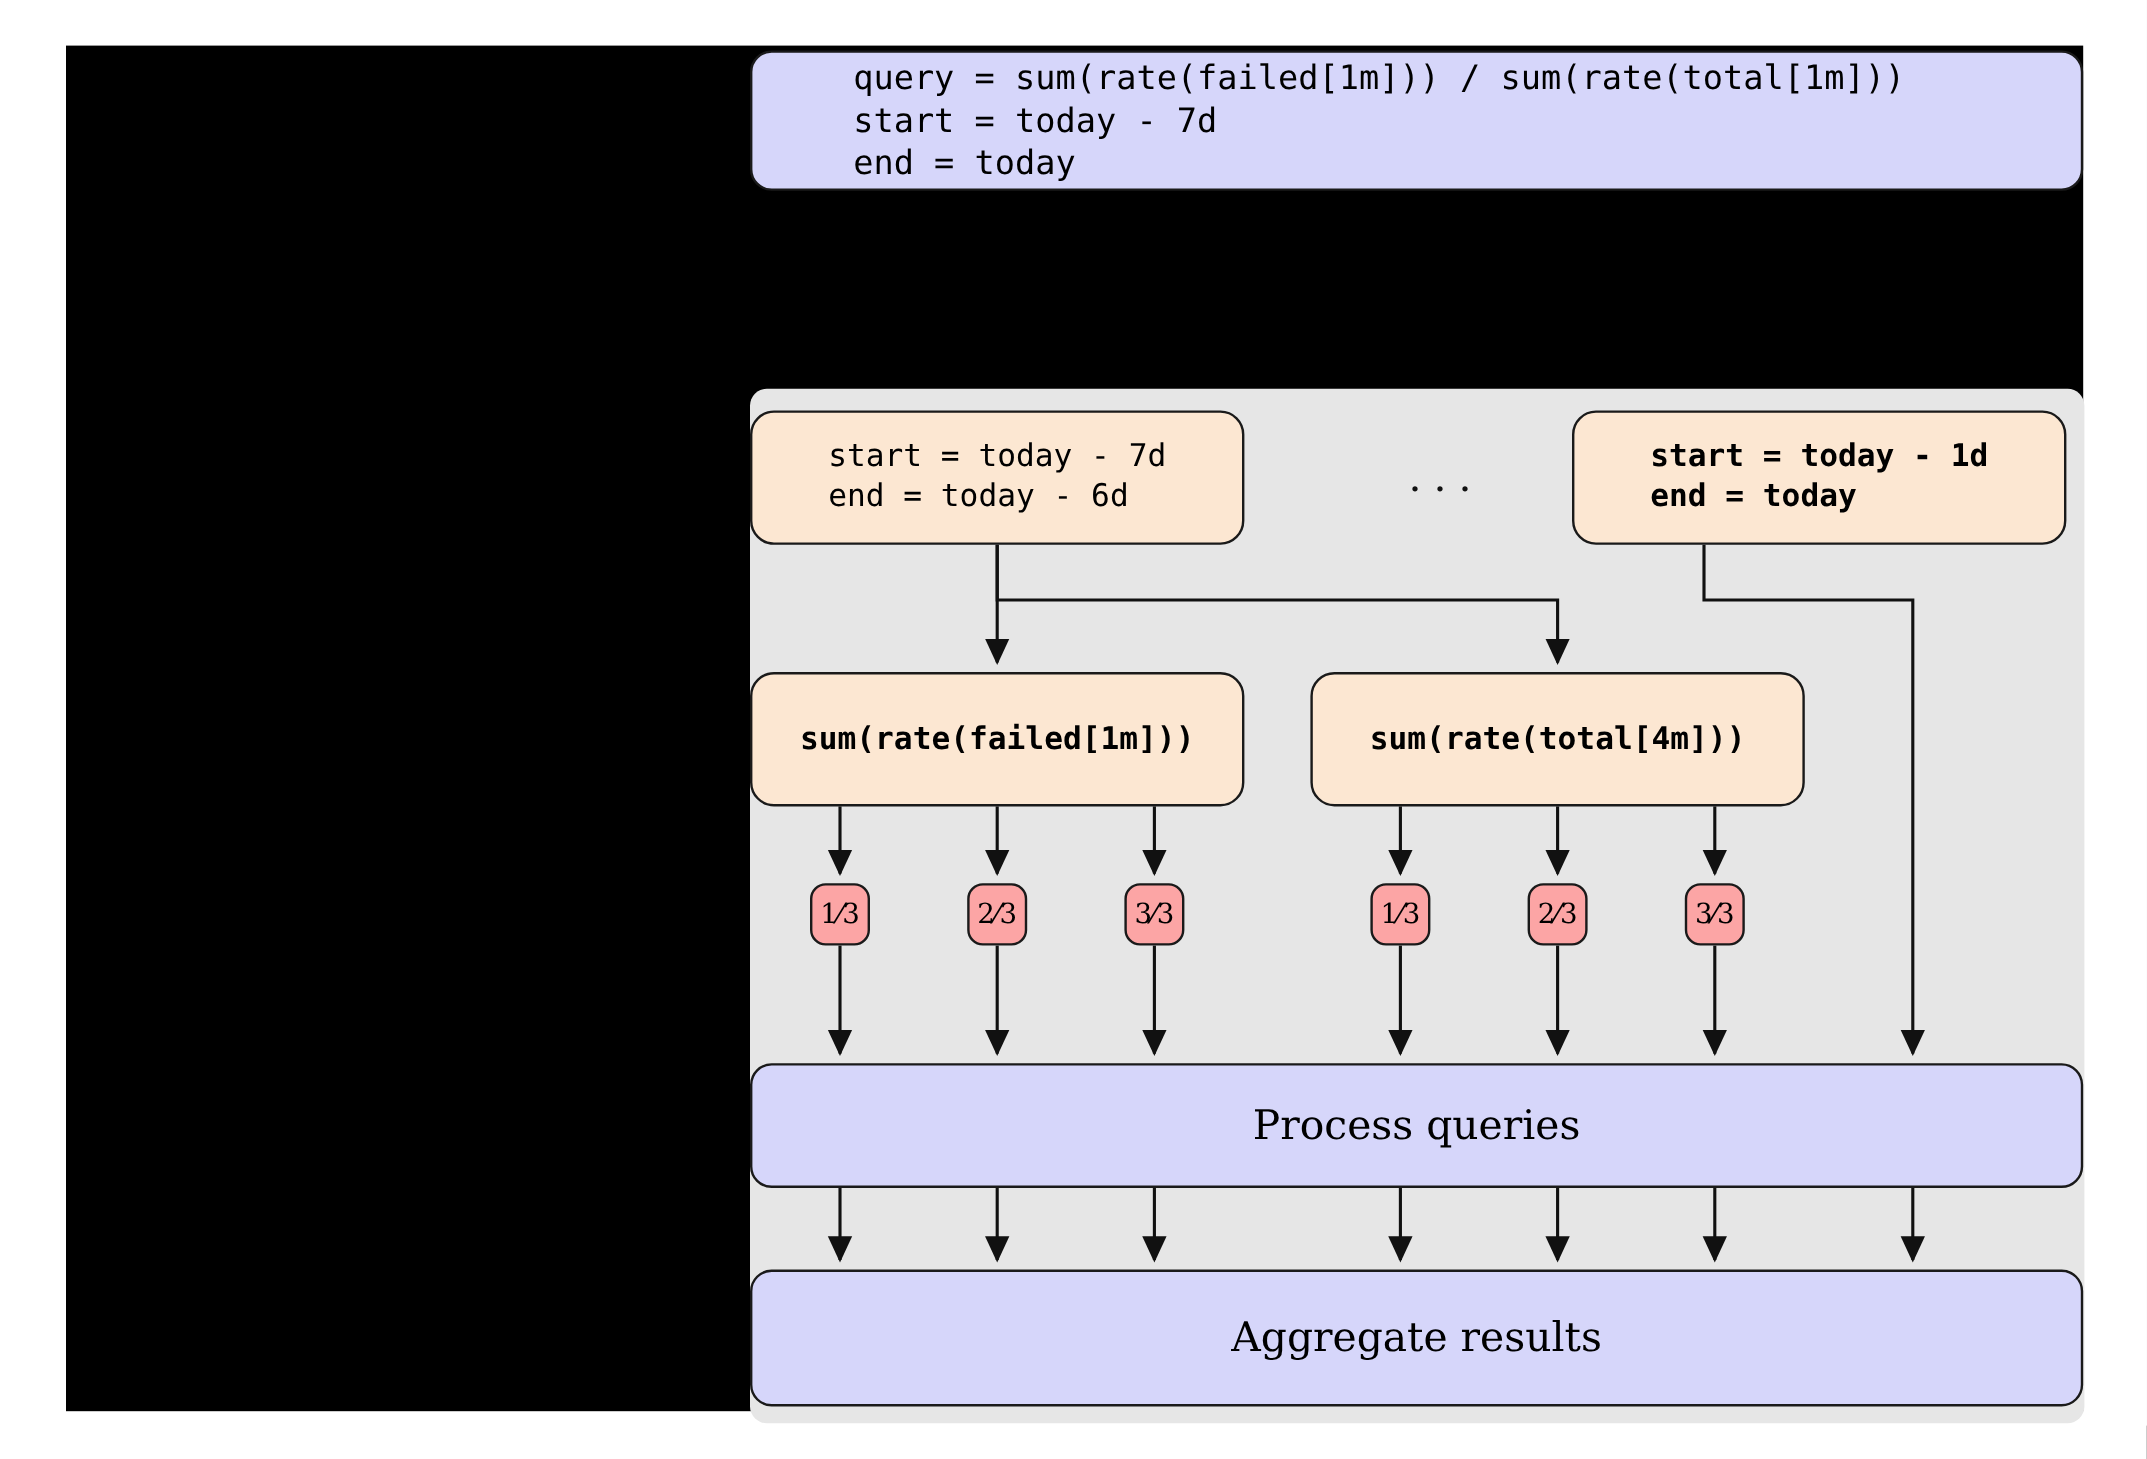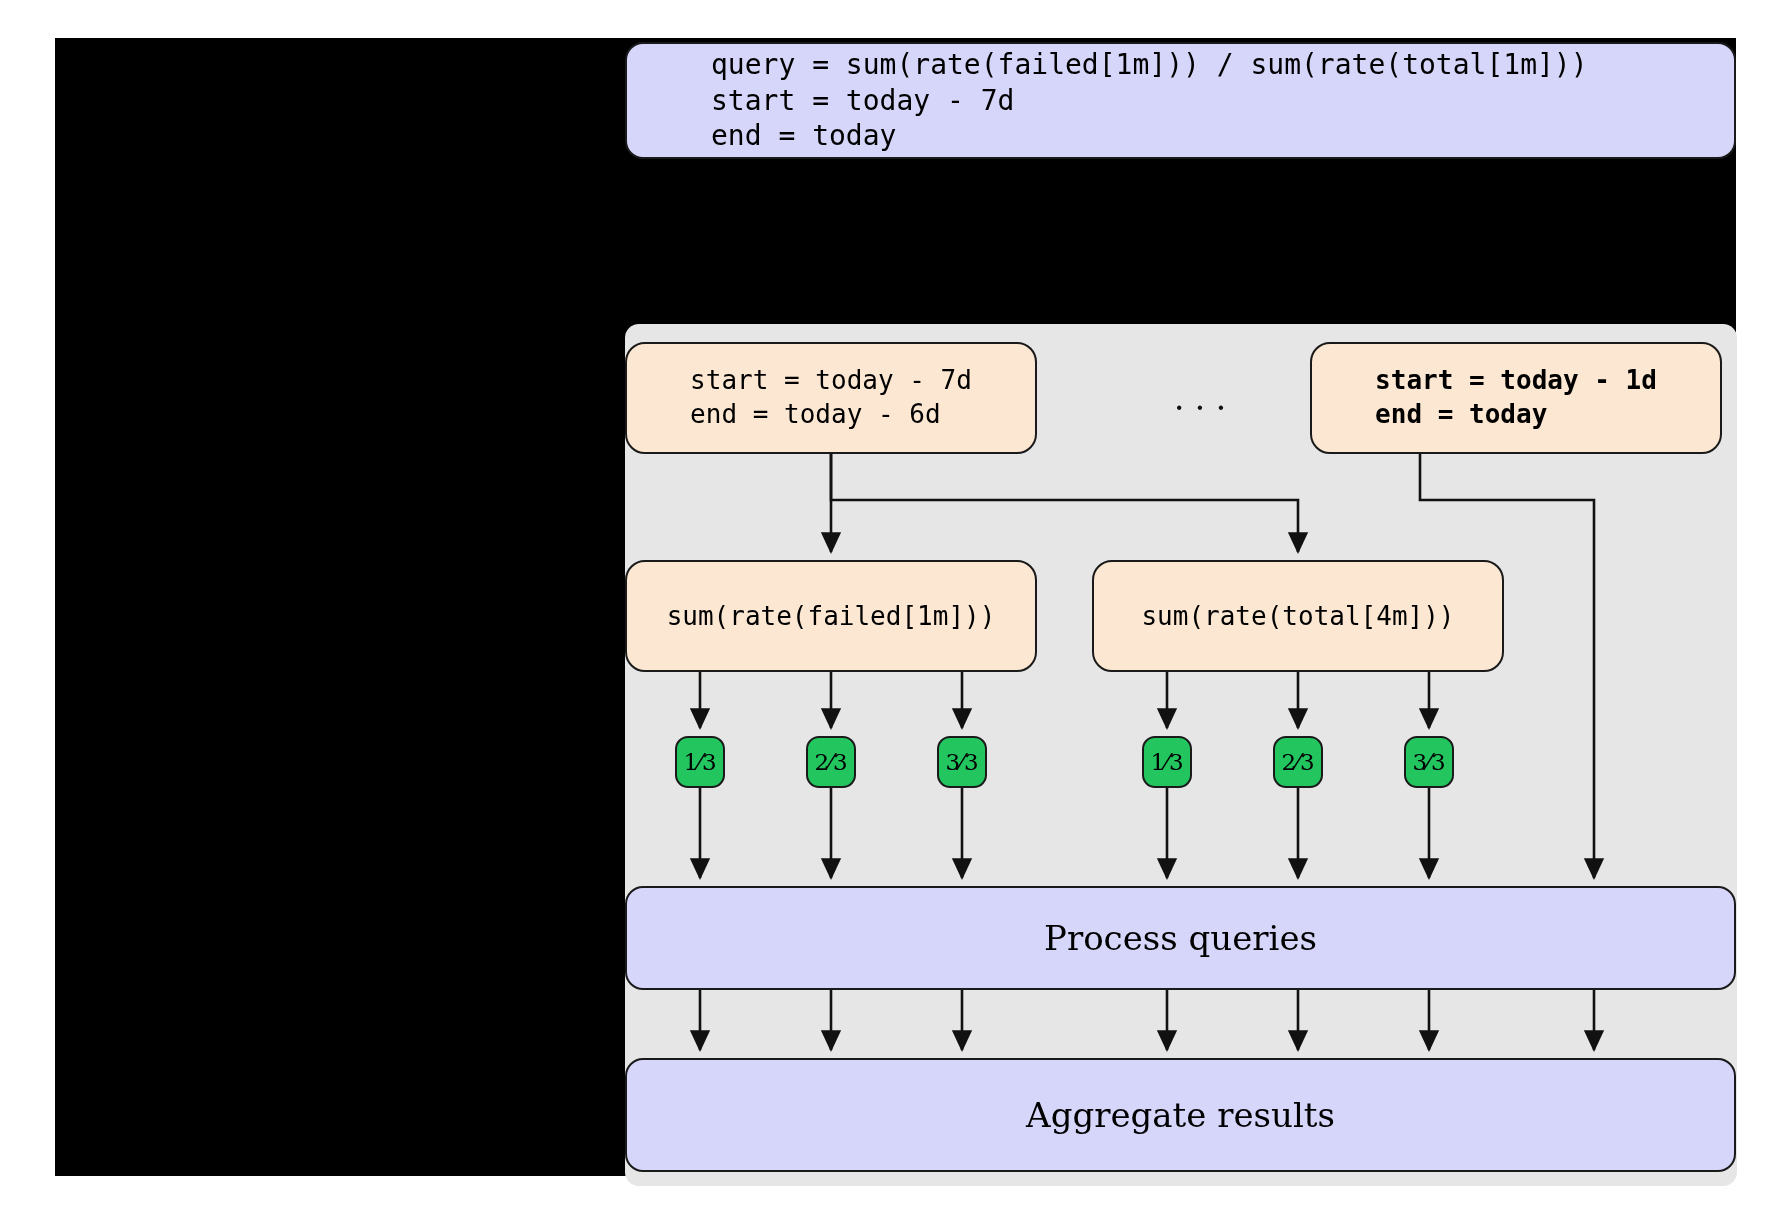--- a/index.html
+++ b/index.html
@@ -41,32 +41,33 @@
     position: absolute;
     box-sizing: border-box;
     border: 2.2px solid #1a1a1a;
     display: flex;
     align-items: center;
     justify-content: center;
     text-align: center;
   }
   .node-mono {
     font-family: "DejaVu Sans Mono", monospace;
+    font-weight: bold;
   }
   .node-serif {
     font-family: "DejaVu Serif", serif;
   }
   .lavender {
     background: #d6d6fa;
   }
   .peach {
     background: #fce7d2;
   }
   .mint {
-    background: #22c55e;
+    background: #fca5a5;
   }
   
   #query-box {
     left: 625px;
     top: 42px;
     width: 1111px;
     height: 117px;
     border-radius: 18px;
     justify-content: flex-start;
     padding-left: 84px;

